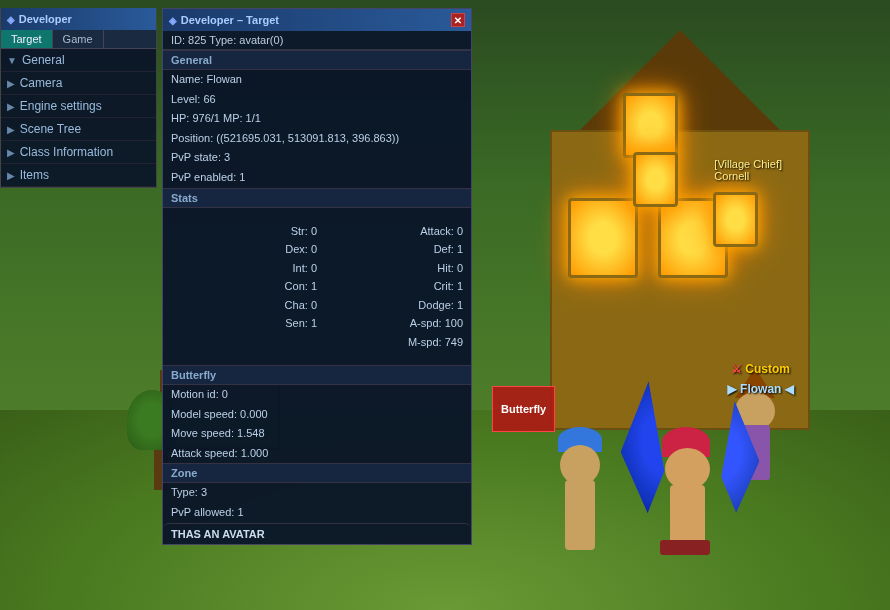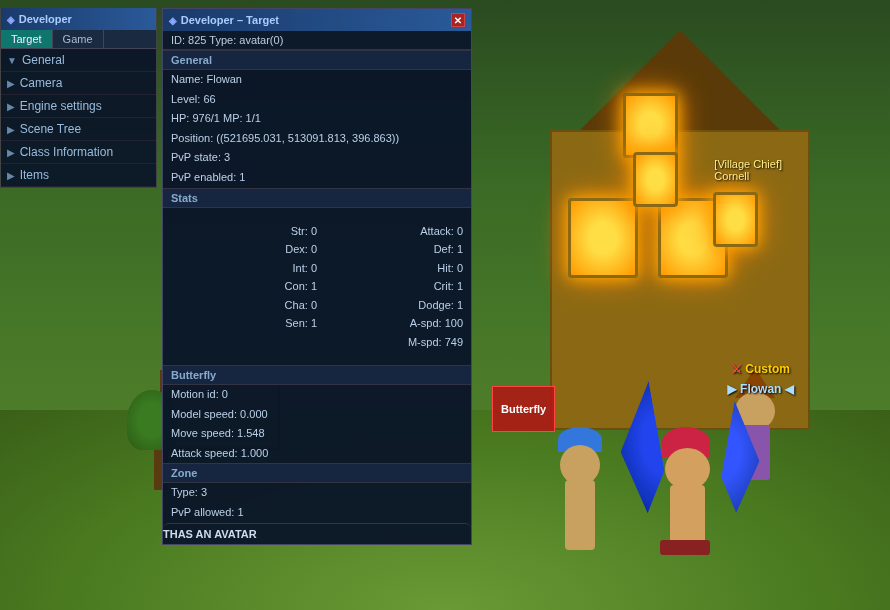--- a/index.html
+++ b/index.html
@@ -376,21 +376,21 @@
     }
 
     .info-single {
       padding: 1px 8px;
       color: #bbd0e8;
       font-size: 11px;
       line-height: 1.6;
     }
 
     .thas-row {
-      padding: 4px 0;
+      padding: 4px 8px;
       color: #ccddee;
       font-size: 11px;
       font-weight: bold;
       border-top: 1px solid #334;
       border-radius: 6px;
     }
 
     
     .tree {
       position: absolute;

